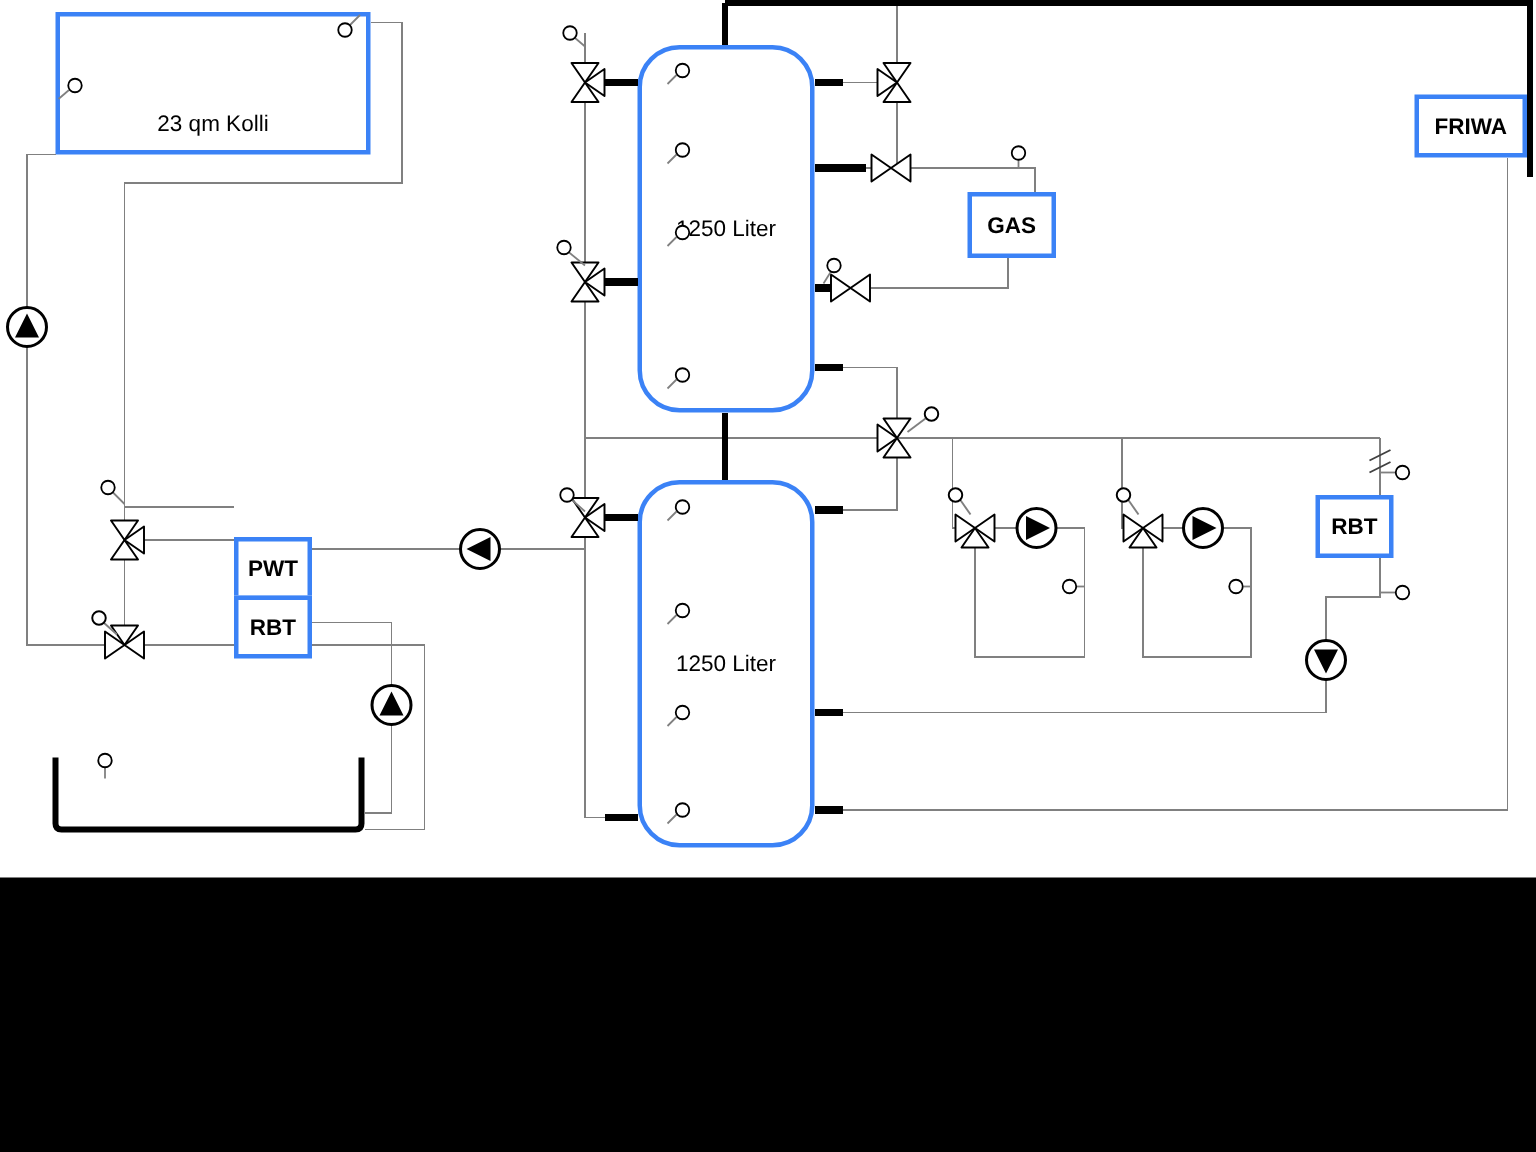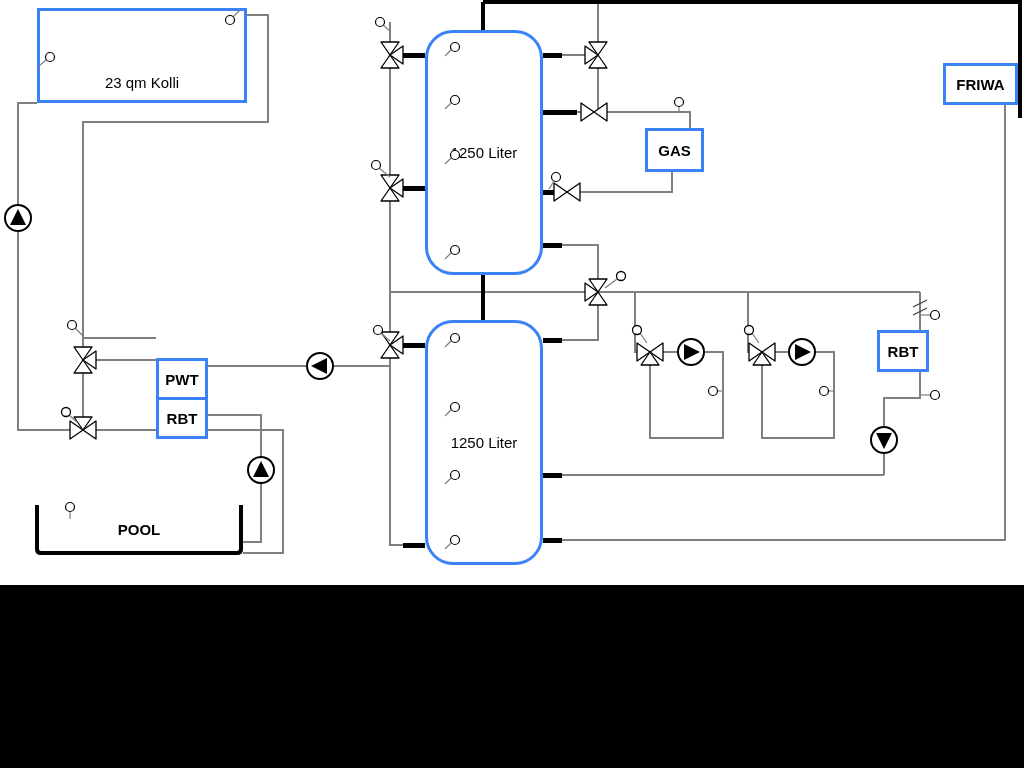--- a/index.html
+++ b/index.html
@@ -53,21 +53,20 @@
   </div>
 
   <div class="box lbl-bold" id="rbt-left">
     <span>RBT</span>
   </div>
 
   <div class="box lbl-bold" id="rbt-right">
     <span>RBT</span>
   </div>
 
-  <div id="pool-label">POOL</div>
 
   <svg id="diagram-svg" width="1024" height="585" viewBox="0 0 1024 585">
 
     <g stroke="#808080" stroke-width="1.3" fill="none" shape-rendering="crispEdges">
       <path d="M247,15 H268 V122 H83 V418"></path>
       <path d="M83,430 H18 V103 H37"></path>
       <path d="M83,430 H156"></path>
       <path d="M83,338 H156"></path>
       <path d="M96,360 H156"></path>
       <path d="M208,366 H390"></path>

